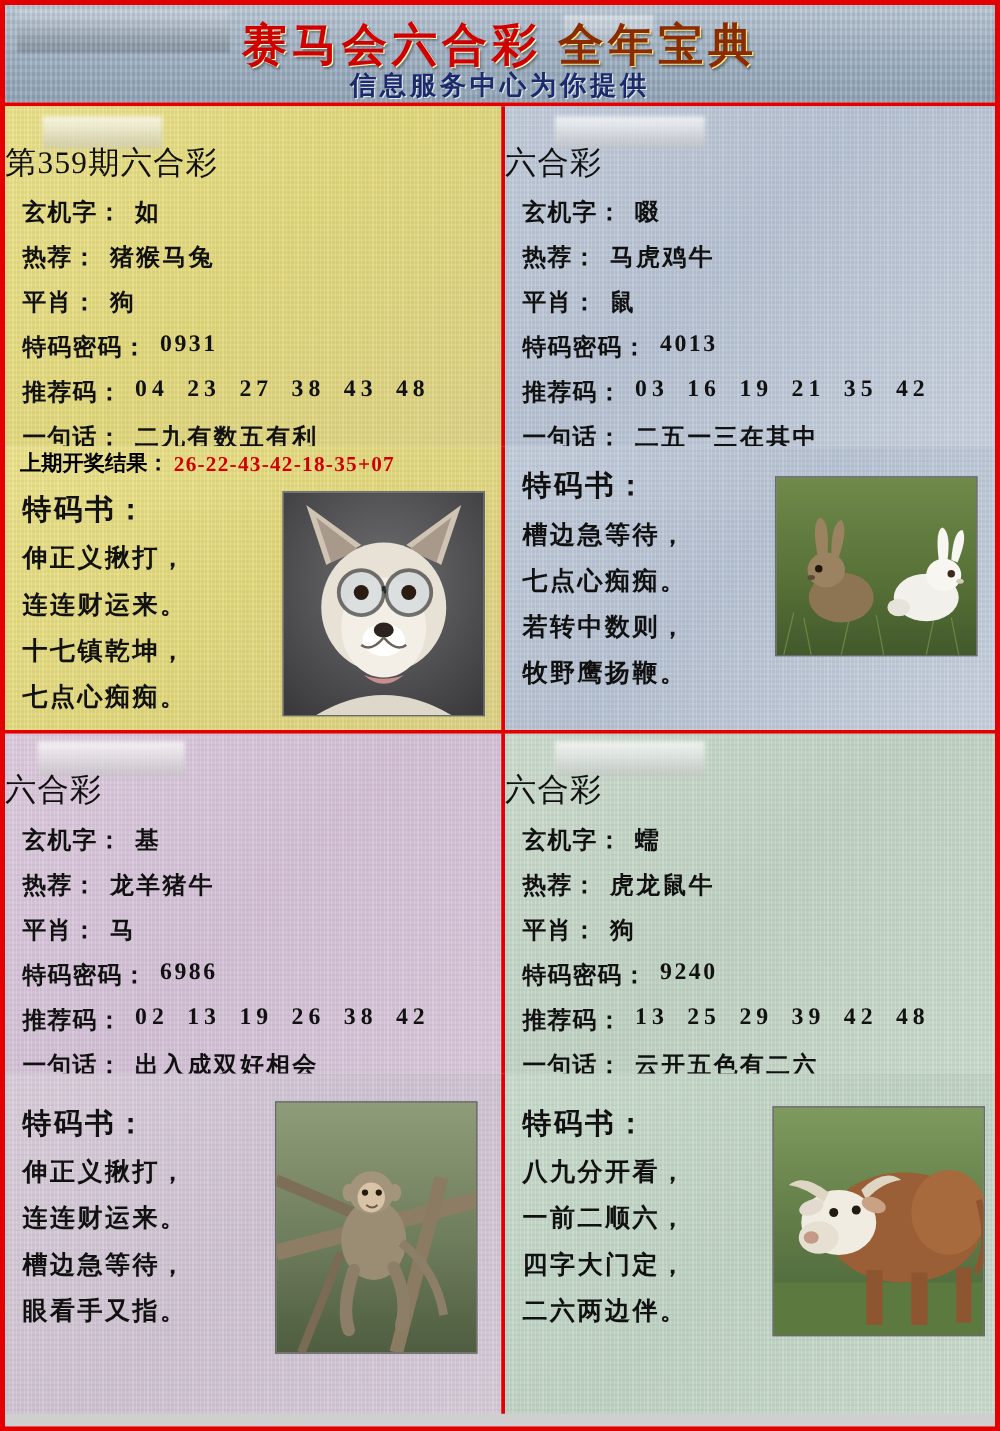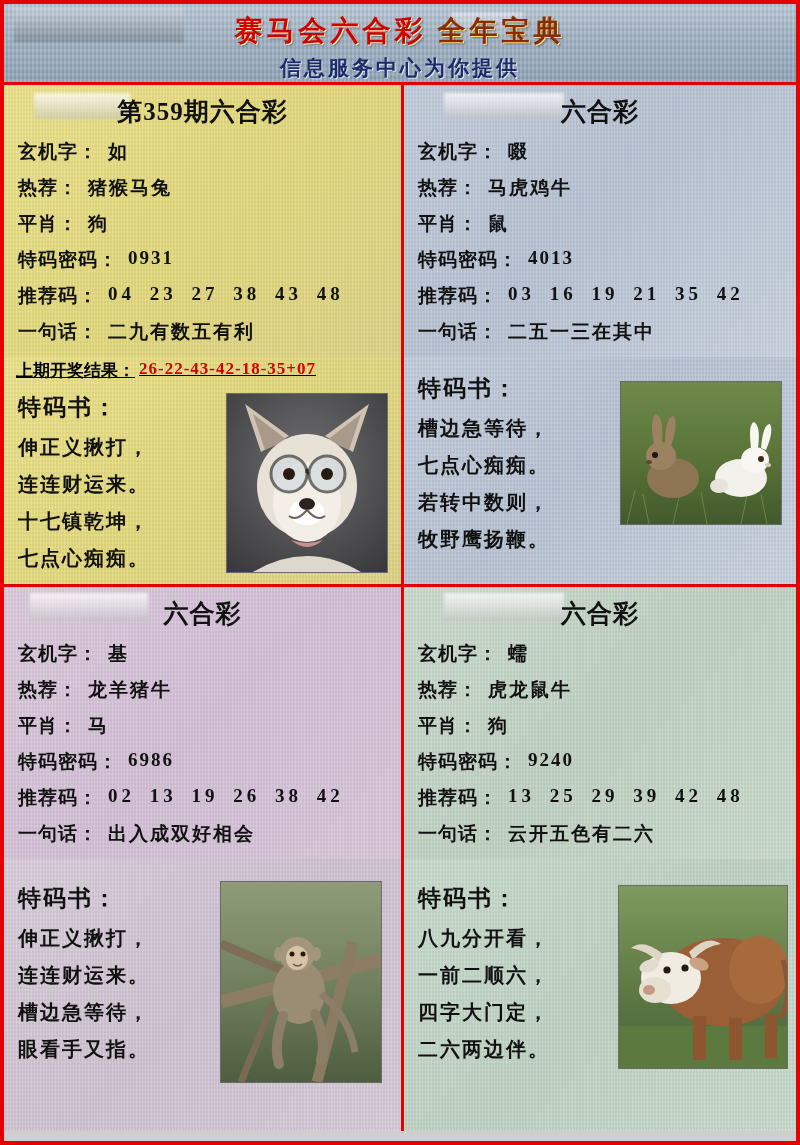--- a/index.html
+++ b/index.html
@@ -37,21 +37,21 @@
     opacity:.85;filter:blur(1px);
   }
   .hdr-smudge2{
     position:absolute;top:8px;left:447px;width:72px;height:26px;
     background:linear-gradient(180deg,#d8e0e8,#a8b6c4);
     opacity:.9;filter:blur(1px);
   }
   .title1{
     position:absolute;top:8px;left:0;width:100%;
     text-align:center;
-    font-size:28px;font-weight:bold;letter-spacing:4px;
+    font-size:36px;font-weight:bold;letter-spacing:4px;
     color:#d10000;
     text-shadow:1px 1px 0 #fff9c0, 2px 2px 2px rgba(0,0,0,.35);
     font-family:"Liberation Serif","DejaVu Serif",serif;
   }
   .title1 .gold{
     color:#8a2b00;
     text-shadow:1px 1px 0 #ffe680, 2px 2px 2px rgba(0,0,0,.4);
   }
   .title2{
     position:absolute;top:50px;left:0;width:100%;
@@ -88,45 +88,43 @@
     pointer-events:none;
   }
   .smudge{
     position:absolute;
     background:linear-gradient(180deg,rgba(255,255,255,.75),rgba(190,190,190,.5));
     filter:blur(1.5px);
     pointer-events:none;
   }
   .cell-title{
     position:relative;
-    text-align:center;
-    font-size:25px;font-weight:bold;
+    font-size:25px;font-weight:normal;
     color:#111;
-    padding:10px 0 6px;
+    padding:28px 0 6px;
     letter-spacing:1px;
   }
   .rows{position:relative;padding:0 0 6px 14px;}
   .row{
     display:flex;align-items:flex-start;
     font-size:19px;font-weight:bold;color:#111;
     padding:5px 0;
     letter-spacing:1px;
   }
   .row .lbl{white-space:nowrap;}
   .row .val{margin-left:10px;letter-spacing:2px;}
   .row .nums{margin-left:10px;letter-spacing:4px;word-spacing:6px;}
 
   
   .lastdraw{
     position:relative;
-    display:flex;align-items:flex-start;
+    display:flex;align-items:flex-end;
     font-size:17px;font-weight:bold;
     padding:2px 0 2px 12px;
     letter-spacing:0px;
-    text-decoration:underline;
   }
   .lastdraw .ld-lbl{color:#000;}
   .lastdraw .ld-val{color:#d00000;margin-left:4px;letter-spacing:1px;}
 
   
   .poem-wrap{position:relative;padding:8px 0 0 14px;min-height:200px;}
   .poem-title{
     font-size:23px;font-weight:bold;color:#111;letter-spacing:2px;
     margin-bottom:6px;
   }

